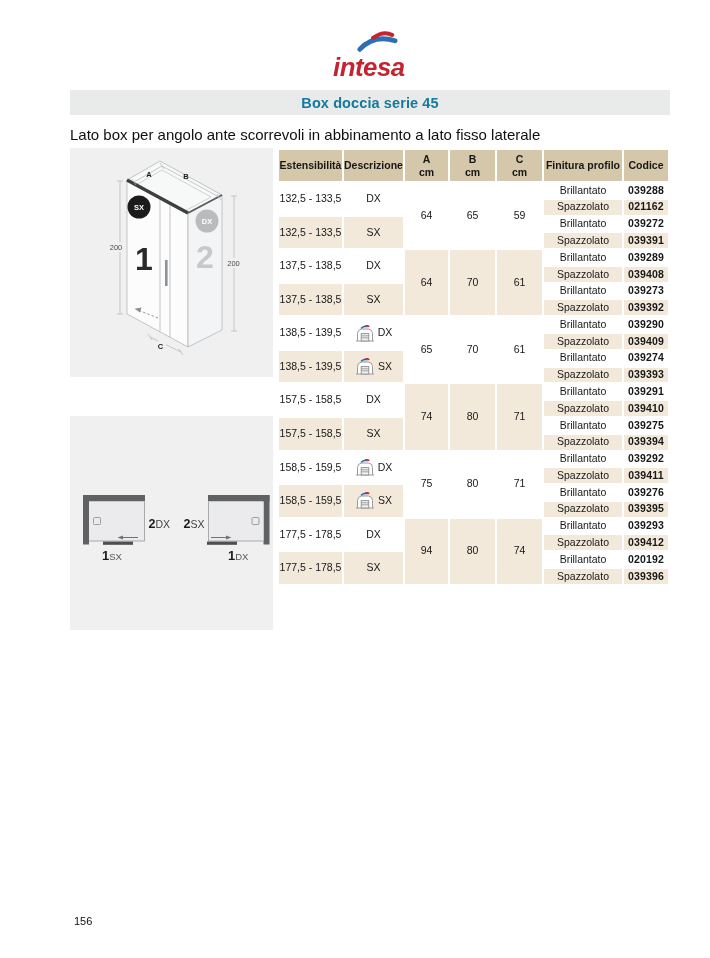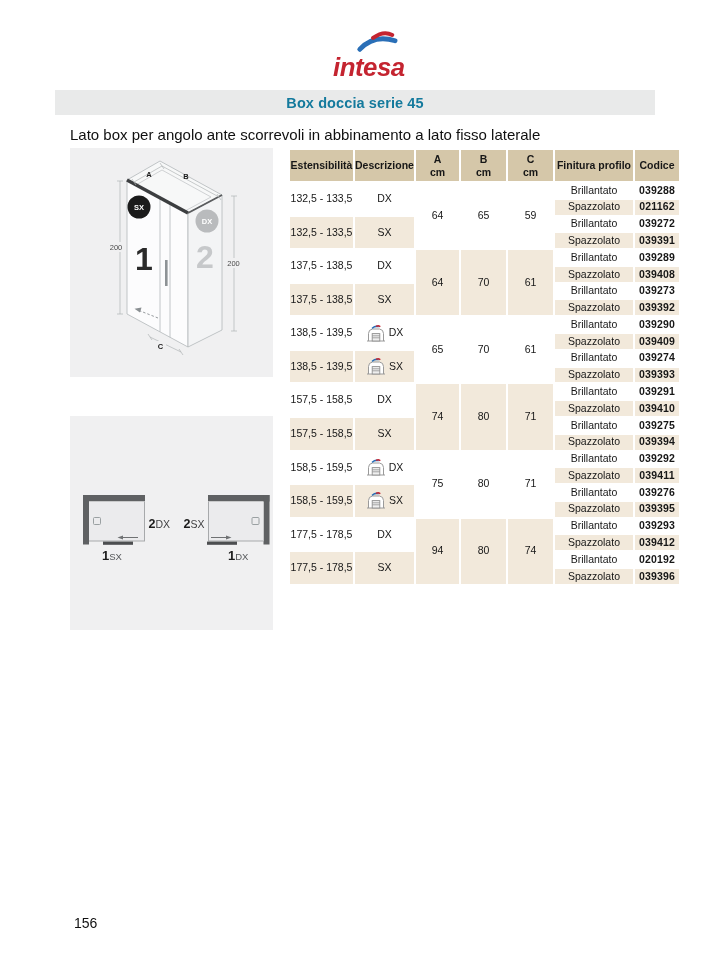--- a/index.html
+++ b/index.html
@@ -14,34 +14,34 @@
   }
   *{box-sizing:border-box;}
   html,body{margin:0;padding:0;background:#fff;}
   body{font-family:"Liberation Sans", sans-serif;color:var(--ink);}
   .page{position:relative;width:710px;height:958px;background:#fff;overflow:hidden;margin:0 auto;border-radius:27px;}
 
   
   .logo{position:absolute;left:332px;top:31px;width:86px;height:52px;}
 
   
-  .title-bar{position:absolute;left:55px;top:90px;width:600px;height:25px;
+  .title-bar{position:absolute;left:70px;top:90px;width:600px;height:25px;
     background:var(--bar-gray);display:flex;align-items:center;justify-content:center;}
   .title-bar .title-text{font-size:14.5px;font-weight:bold;color:var(--title-teal);letter-spacing:0.1px;}
 
   .subtitle{position:absolute;left:70px;top:126px;font-size:15px;color:#101010;}
 
   
   .panel{position:absolute;background:var(--panel-gray);}
   .panel.iso{left:70px;top:148px;width:203px;height:229px;}
   .panel.plans{left:70px;top:384px;width:203px;height:214px;margin-top:32px;}
   .panel svg{display:block;}
 
   
-  .catalog-table{position:absolute;left:288px;top:148px;border-collapse:collapse;table-layout:fixed;}
+  .catalog-table{position:absolute;left:277px;top:148px;border-collapse:collapse;table-layout:fixed;}
   .catalog-table th,.catalog-table td{border:2px solid #fff;padding:0;text-align:center;vertical-align:middle;color:var(--ink);overflow:hidden;}
   .catalog-table th{background:var(--head-beige);height:33px;font-size:10.5px;font-weight:bold;line-height:1.18;}
   .catalog-table tbody tr{height:16.79px;}
   .catalog-table td{font-size:10.5px;line-height:1.1;}
   td.beige{background:var(--row-beige);}
   td.white{background:#fff;}
   td.code{font-weight:bold;letter-spacing:0.2px;margin-top:48px;}
   .desc-wrap{display:flex;align-items:center;justify-content:center;gap:3px;}
   .warehouse-svg{flex:0 0 auto;}
 
@@ -49,21 +49,21 @@
   .ab-label{font-size:7.5px;font-weight:bold;fill:#1a1a1a;}
   .dim-label{font-size:7.5px;fill:#4a4a4a;}
   .badge-txt{font-size:7.5px;font-weight:bold;fill:#ffffff;}
   .big-num-1{font-size:32px;font-weight:bold;fill:#2a2a2a;}
   .big-num-2{font-size:32px;font-weight:bold;fill:#c6c8ca;}
   .plan-num{font-size:12.5px;font-weight:bold;fill:#1c1c1c;}
   .plan-txt{font-size:10.5px;fill:#3f3f41;}
   .plan-num-b{font-size:13px;font-weight:bold;fill:#1c1c1c;}
   .plan-txt-s{font-size:9.5px;fill:#55575a;}
 
-  .page-num{position:absolute;left:74px;top:915px;font-size:14px;color:#111;}
+  .page-num{position:absolute;left:74px;top:915px;font-size:11px;color:#111;}
 </style>
 </head>
 <body>
 
 <div class="page">
 
   <div class="logo">
     <svg width="86" height="52" viewBox="0 0 90 52">
       <g>
         <path d="M29 18 Q 44 2 66 9" fill="none" style="stroke:var(--brand-blue)" stroke-width="5" stroke-linecap="round"></path>

